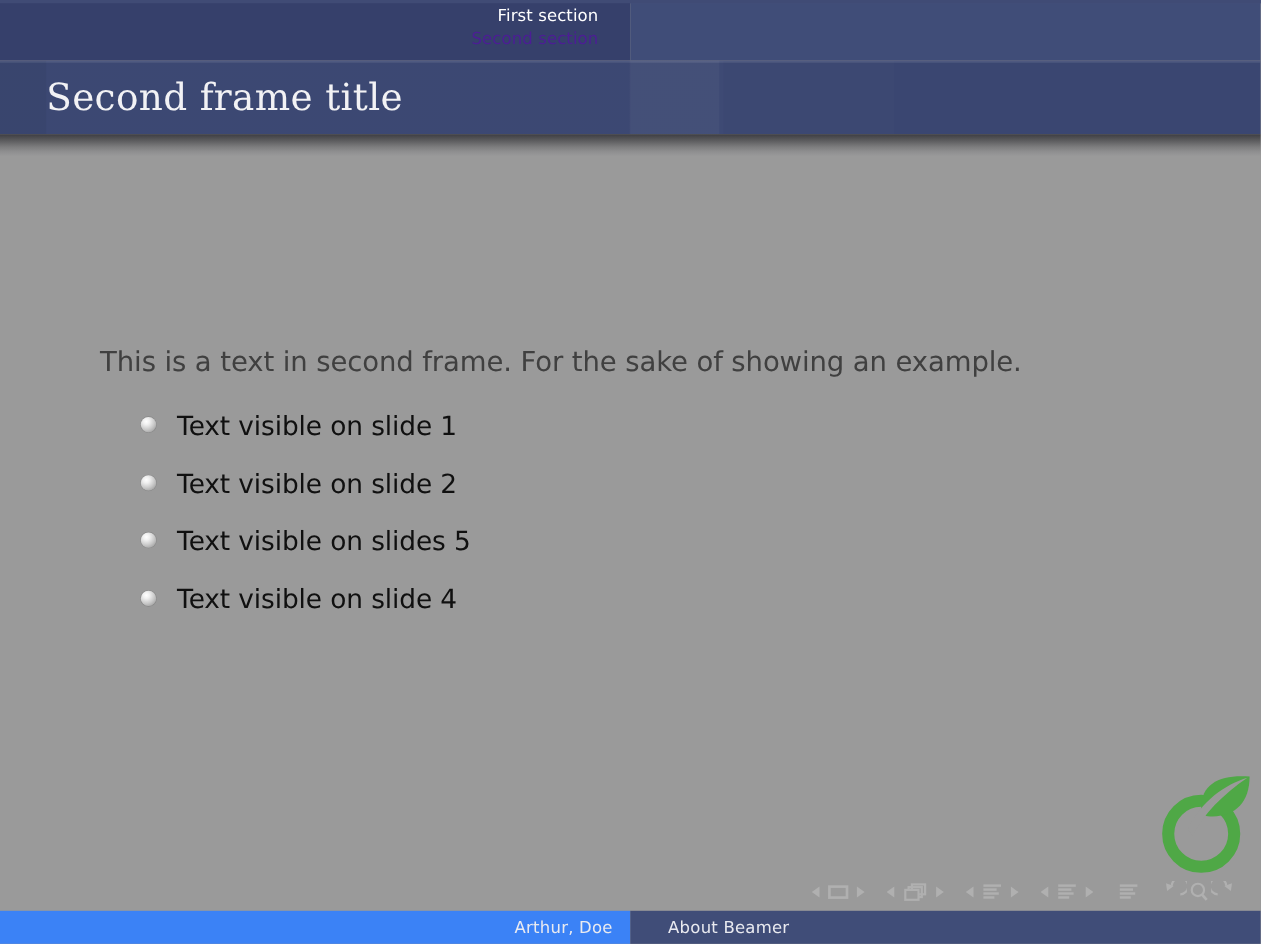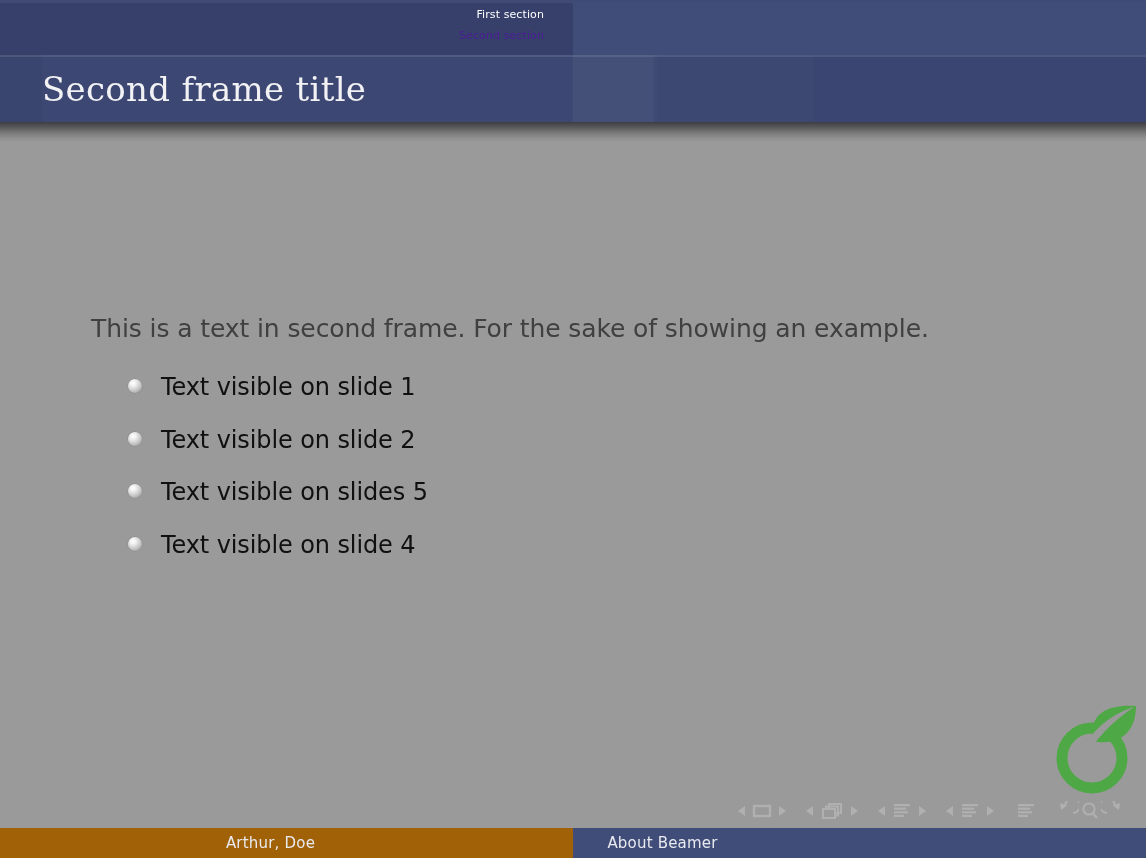--- a/index.html
+++ b/index.html
@@ -46,21 +46,21 @@
     position:absolute;
     left:0; top:0;
     width:573px; height:55px;
     text-align:right;
     padding-right:29px;
     padding-top:4px;
   }
   .sec-entry {
     display:block;
     font-family:"DejaVu Sans", sans-serif;
-    font-size:11px;
+    font-size:15px;
     line-height:21px;
     letter-spacing:0.1px;
     white-space:nowrap;
   }
   .sec-entry.active   { color:#ffffff; }
   .sec-entry.inactive { color:#4c1d95; }
 
   
   .titlebar {
     position:absolute;
@@ -190,21 +190,21 @@
     left:0; top:828px;
     width:1146px; height:30px;
   }
   .foot-half {
     position:absolute;
     top:0; height:30px;
     display:flex;
     align-items:center;
     justify-content:center;
   }
-  .foot-left  { left:0;     width:573px; background:#a16207; }
+  .foot-left  { left:0;     width:573px; background:#3b82f6;justify-content:flex-end; }
   .foot-right { left:573px; width:573px; background:#404d78;justify-content:center; }
   .foot-text {
     font-family:"DejaVu Sans", sans-serif;
     font-size:15px;
     color:#e9eaf0;
     white-space:nowrap;
     letter-spacing:0.2px;
   }
   .foot-left .foot-text  { transform:translateX(-16px); }
   .foot-right .foot-text { transform:translateX(-197px); }

